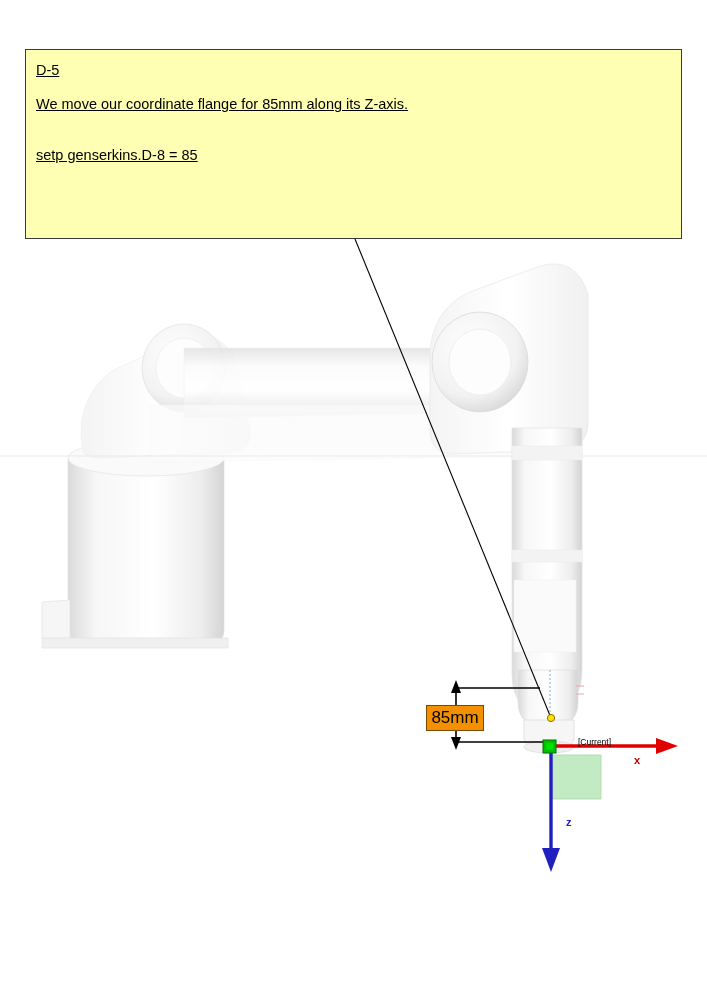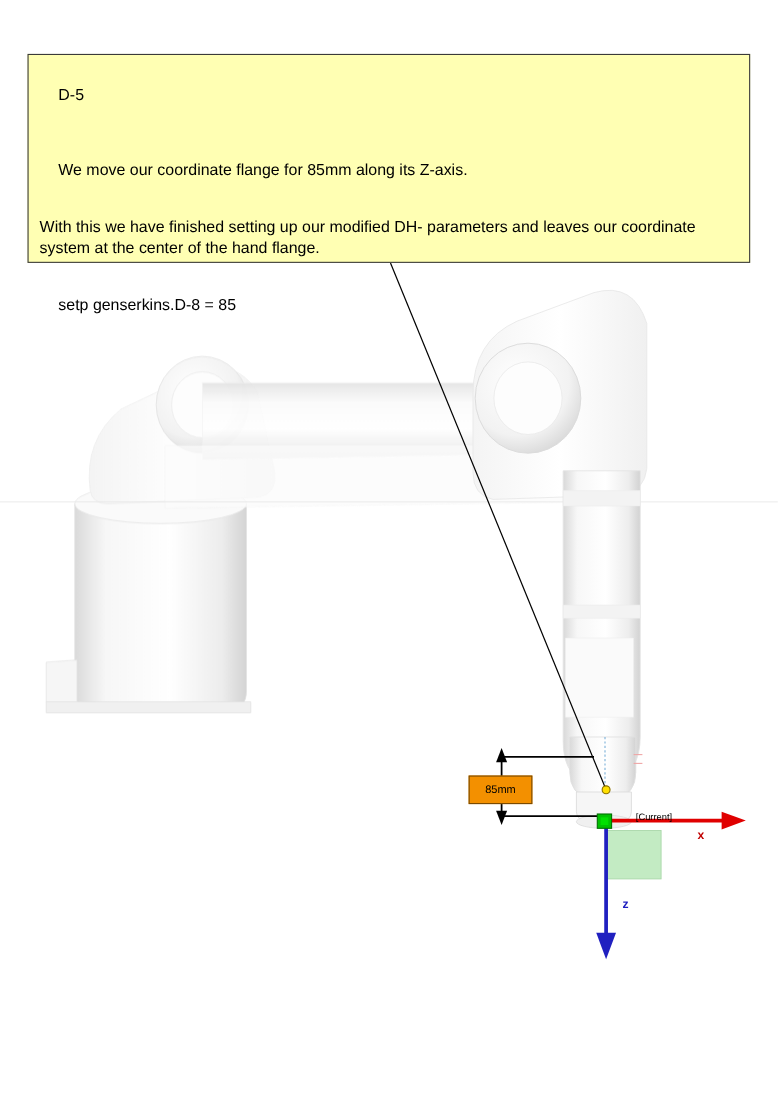--- a/index.html
+++ b/index.html
@@ -31,21 +31,22 @@
     height: 190px;
     background: #ffffb3;
     border: 1px solid #3a3a3a;
     box-sizing: border-box;
     padding: 12px 8px 8px 10px;
   }
   #note-box .line {
     font-size: 14.5px;
     color: #000000;
     line-height: 17px;
-    margin: 17px;
+    margin: 0;
+    text-decoration: underline;
   }
   #note-box .gap-big { height: 17px; }
   #note-box .wrap {
     font-size: 14.5px;
     line-height: 19px;
     color: #000;
     white-space: pre-line;
   }
 
   
@@ -69,21 +70,21 @@
   
   #dim-label {
     position: absolute;
     left: 426px;
     top: 705px;
     width: 58px;
     height: 26px;
     background: #f39000;
     border: 1px solid #7a4a00;
     color: #000000;
-    font-size: 10px;
+    font-size: 17px;
     display: flex;
     align-items: center;
     justify-content: center;
     box-sizing: border-box;
   }
 
   
   #label-current {
     position: absolute;
     left: 578px;
@@ -215,18 +216,17 @@
   <div id="label-x">x</div>
   <div id="label-z">z</div>
 
   <div id="dim-label">85mm</div>
 
   <div id="note-box">
     <div class="line">D-5</div>
     <div class="gap-big"></div>
     <div class="line">We move our coordinate flange for 85mm along its Z-axis.</div>
     <div class="gap-big"></div>
-    <div class="wrap">With this we  have finished setting up our modified DH- parameters and leaves our coordinate system at the center of the hand flange.</div>
     <div class="gap-big"></div>
     <div class="line">setp genserkins.D-8 =  85</div>
   </div>
 
 </div>
 
 </body></html>

